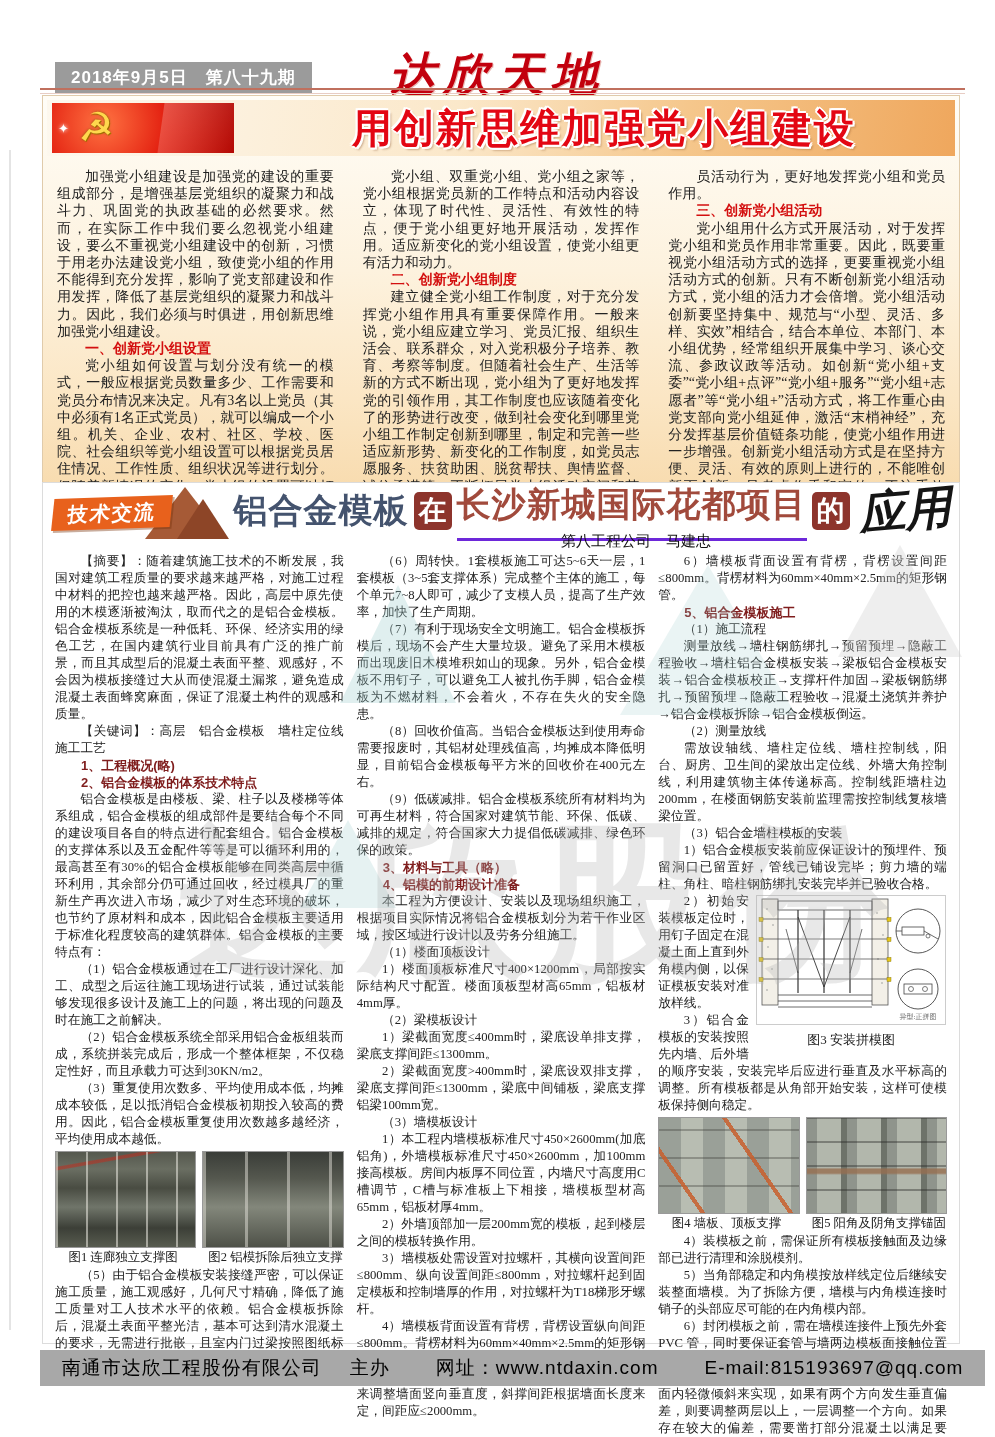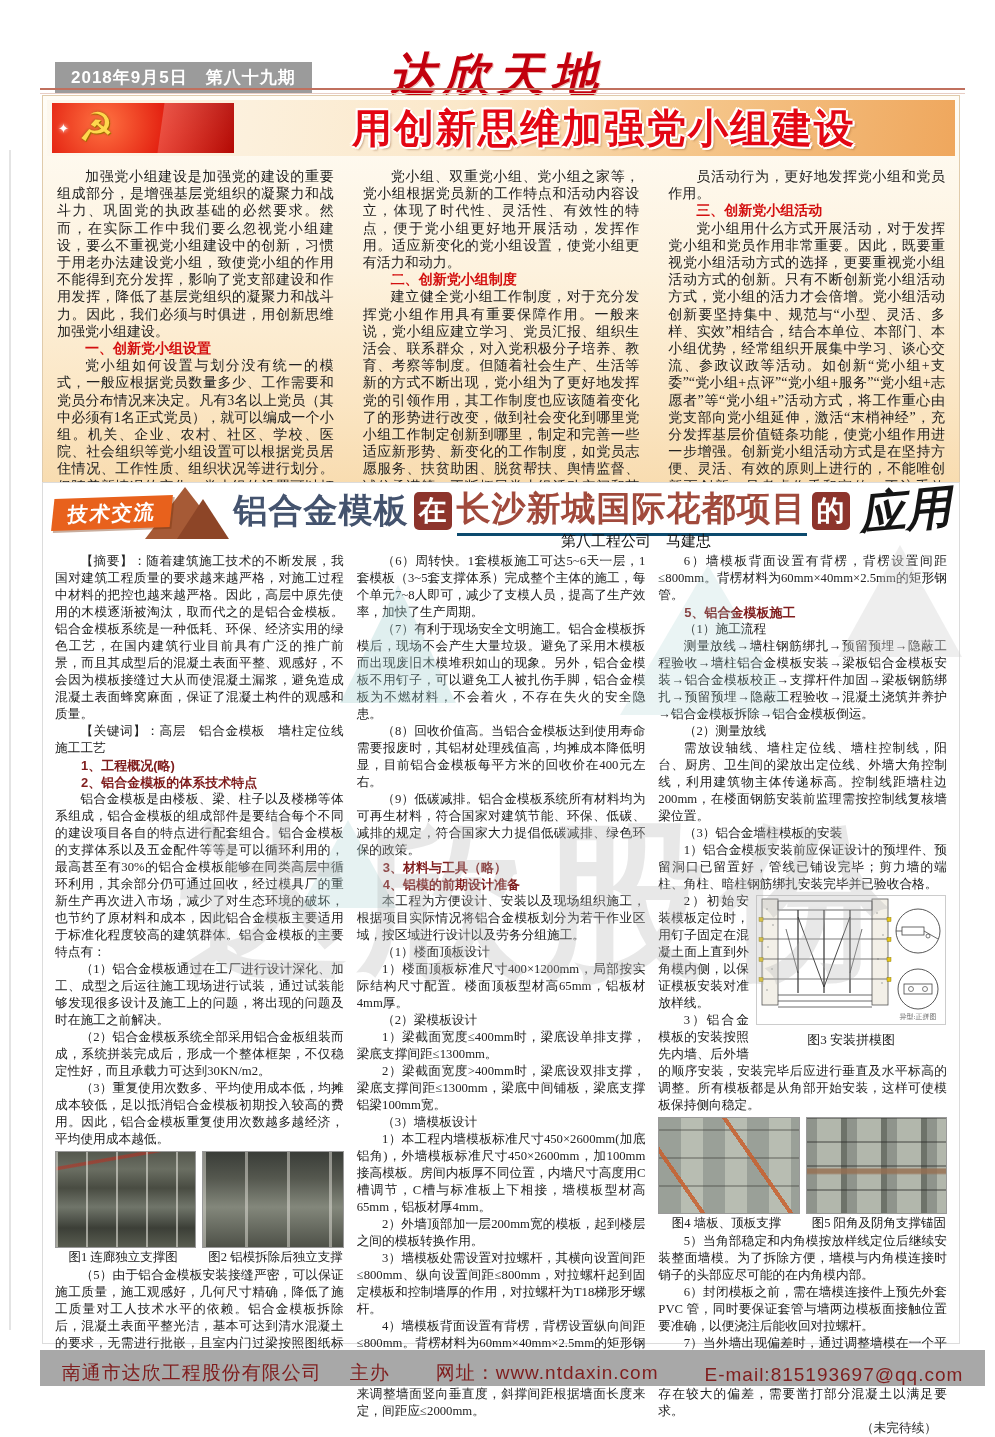--- a/index.html
+++ b/index.html
@@ -52,21 +52,21 @@
   .tech-mt2{position:absolute;left:124px;top:14px;width:0;height:0;border-left:26px solid transparent;
             border-right:26px solid transparent;border-bottom:40px solid #8d4527;}
   #tech-label{position:absolute;left:0;top:12px;height:32px;line-height:32px;padding:0 15px;background:#e8611c;
               color:#fff;font-weight:bold;font-size:20px;letter-spacing:2px;transform:skewX(-8deg) rotate(-2deg);
               font-family:"Liberation Sans","DejaVu Sans",sans-serif;box-shadow:2px 2px 0 rgba(120,50,10,.4);}
   #a2-title{position:absolute;left:188px;right:6px;top:2px;height:52px;display:flex;align-items:center;
             justify-content:center;gap:5px;white-space:nowrap;}
   .t-blue{font-size:34px;font-weight:900;color:#44536e;font-family:"Liberation Sans","DejaVu Sans",sans-serif;letter-spacing:1px;}
   .t-box{width:38px;height:38px;background:#8d342c;color:#fff;font-size:28px;font-weight:bold;display:flex;
          align-items:center;justify-content:center;border-radius:5px;font-family:"Liberation Sans","DejaVu Sans",sans-serif;}
-  .t-red{font-size:34px;font-weight:900;color:#a14a3c;border-bottom:3px solid #0c4a6e;padding-bottom:1px;
+  .t-red{font-size:34px;font-weight:900;color:#a14a3c;border-bottom:3px solid #6d28d9;padding-bottom:10px;
          font-family:"Liberation Sans","DejaVu Sans",sans-serif;letter-spacing:1px;}
   .t-script{font-size:46px;font-style:italic;font-weight:bold;color:#151515;transform:rotate(-5deg);margin-left:4px;}
   #a2-byline{position:absolute;top:49px;left:0;right:0;text-align:center;padding-left:270px;font-size:15px;color:#111;
              font-family:"Liberation Sans","DejaVu Sans",sans-serif;}
 
   #a2-cols{display:flex;gap:13px;padding:0 12px;}
   .a2-col{width:294px;font-size:12.7px;line-height:17px;text-align:justify;color:#222;}
   .a2-col p{margin:0;text-indent:2em;}
   .a2-h{color:#7f1d1d;font-weight:bold;font-family:"Liberation Sans","DejaVu Sans",sans-serif;
         text-indent:1.5em;margin:0;font-size:13px;}
@@ -89,22 +89,22 @@
               repeating-linear-gradient(0deg,transparent 0 22px,rgba(40,40,38,.4) 22px 24px);}
   .cap-row{display:flex;margin:1px 0 1px 0;gap:16px;}
   .cap{flex:1;text-align:center;font-size:12.5px;text-indent:0 !important;}
 
   
   #fig3{float:right;width:192px;margin:2px 0 0 6px;text-align:center;}
   #fig3 .f3cap{font-size:13px;margin-top:1px;}
   .clr{clear:both;}
 
   
-  #footer-bar{position:absolute;left:40px;top:1350px;width:945px;height:36px;background:#a8a8a8;color:#7f1d1d;
-              display:flex;align-items:flex-end;justify-content:center;gap:46px;
+  #footer-bar{position:absolute;left:40px;top:1350px;width:945px;height:36px;background:#a8a8a8;color:#000000;
+              display:flex;align-items:center;justify-content:center;gap:46px;
               font-family:"Liberation Sans","DejaVu Sans",sans-serif;font-size:19px;letter-spacing:1px;}
   #footer-bar .grp{display:flex;gap:28px;}
 
   
   .wm{position:absolute;pointer-events:none;z-index:5;}
   #wm-text{left:180px;top:790px;font-size:168px;font-weight:bold;color:rgba(178,178,178,.30);
            letter-spacing:12px;font-family:Liberation Mono, monospace;white-space:nowrap;}
   .wm-tri{width:0;height:0;}
   #wm-tri1{left:340px;top:585px;border-left:58px solid transparent;border-right:58px solid transparent;
            border-bottom:118px solid rgba(160,205,205,.32);}
@@ -279,20 +279,21 @@
         <div class="clr"></div>
 
         <div class="ph-row">
           <div class="photo ph4"></div>
           <div class="photo ph5"></div>
         </div>
         <div class="cap-row">
           <span class="cap">图4 墙板、顶板支撑</span>
           <span class="cap">图5 阳角及阴角支撑锚固</span>
         </div>
+        <p>4）装模板之前，需保证所有模板接触面及边缘部已进行清理和涂脱模剂。</p>
         <p>5）当角部稳定和内角模按放样线定位后继续安装整面墙模。为了拆除方便，墙模与内角模连接时销子的头部应尽可能的在内角模内部。</p>
         <p>6）封闭模板之前，需在墙模连接件上预先外套PVC 管，同时要保证套管与墙两边模板面接触位置要准确，以便浇注后能收回对拉螺杆。</p>
         <p>7）当外墙出现偏差时，通过调整墙模在一个平面内轻微倾斜来实现，如果有两个方向发生垂直偏差，则要调整两层以上，一层调整一个方向。如果存在较大的偏差，需要凿打部分混凝土以满足要求。</p>
         <p class="endnote">（未完待续）</p>
       </div>
     </div>
   </div>
 
   <div class="wm wm-tri" id="wm-tri1"></div>
   <div class="wm wm-tri" id="wm-tri2"></div>

